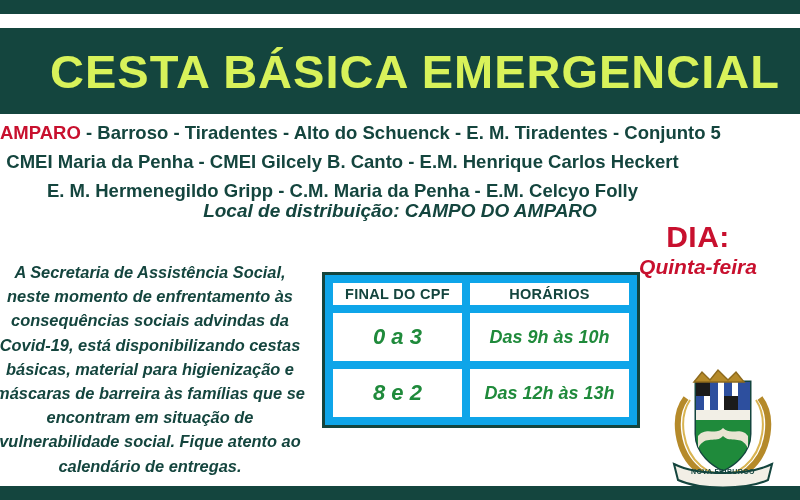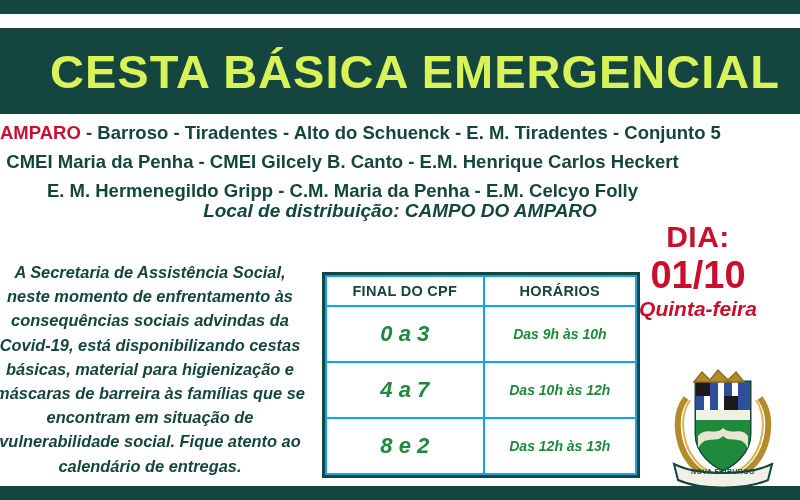--- a/index.html
+++ b/index.html
@@ -131,40 +131,40 @@
     top: 258px;
     width: 318px;
     border: 3px solid #14453e;
     background: #ffffff;
   }
   table.schedule {
     border-collapse: collapse;
     width: 100%;
   }
   table.schedule th, table.schedule td {
-    border: 2px solid #0ea5e9;
+    border: 8px solid #0ea5e9;
     text-align: center;
     font-family: "Liberation Sans", sans-serif;
   }
   table.schedule th {
     color: #14453e;
     font-size: 14.5px;
     font-weight: bold;
     height: 30px;
     letter-spacing: 0.3px;
   }
   table.schedule td {
     height: 56px;
     color: #1f8a3b;
     font-weight: bold;
     font-style: italic;
     margin-top: 36px;
   }
   table.schedule td.cpf { font-size: 22px; }
-  table.schedule td.hour { font-size: 14px; }
+  table.schedule td.hour { font-size: 18px; }
 
   
   .crest {
     position: absolute;
     right: 22px;
     top: 350px;
     width: 110px;
     height: 128px;
   }
   .crest svg { display: block; }
@@ -197,44 +197,39 @@
     <div class="line">CMEI Maria da Penha - CMEI Gilcely B. Canto - E.M. Henrique Carlos Heckert</div>
     <div class="line">E. M. Hermenegildo Gripp - C.M. Maria da Penha - E.M. Celcyo Folly</div>
   </div>
 
   <div class="local">
     <span class="local-text">Local de distribuição: CAMPO DO AMPARO</span>
   </div>
 
   <div class="dia-block">
     <div class="dia-label">DIA:</div>
-    <div class="dia-date">01/10</div>
     <div class="dia-weekday">Quinta-feira</div>
   </div>
 
   <div class="blurb">A Secretaria de Assistência Social, neste momento de enfrentamento às consequências sociais advindas da Covid-19, está disponibilizando cestas básicas, material para higienização e máscaras de barreira às famílias que se encontram em situação de vulnerabilidade social. Fique atento ao calendário de entregas.</div>
 
   <div class="table-wrap">
     <table class="schedule">
       <thead>
         <tr>
           <th>FINAL DO CPF</th>
           <th>HORÁRIOS</th>
         </tr>
       </thead>
       <tbody>
         <tr>
           <td class="cpf">0 a 3</td>
           <td class="hour">Das 9h às 10h</td>
         </tr>
         <tr>
-          <td class="cpf">4 a 7</td>
-          <td class="hour">Das 10h às 12h</td>
-        </tr>
-        <tr>
           <td class="cpf">8 e 2</td>
           <td class="hour">Das 12h às 13h</td>
         </tr>
       </tbody>
     </table>
   </div>
 
   <div class="crest">
     <svg width="110" height="128" viewBox="0 0 110 128" aria-hidden="true">
 

